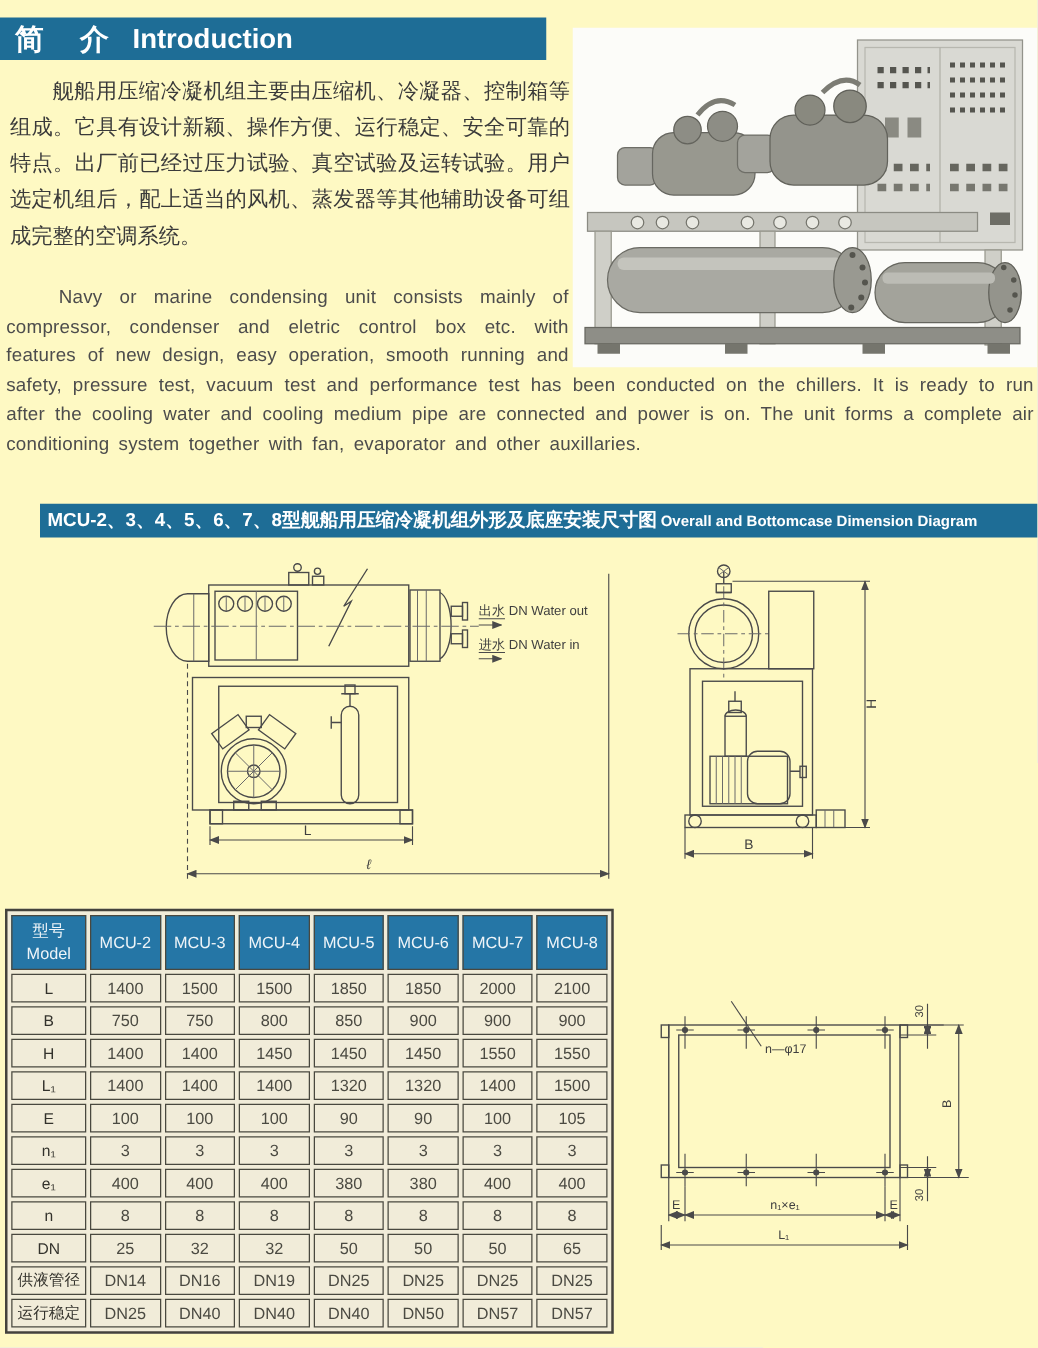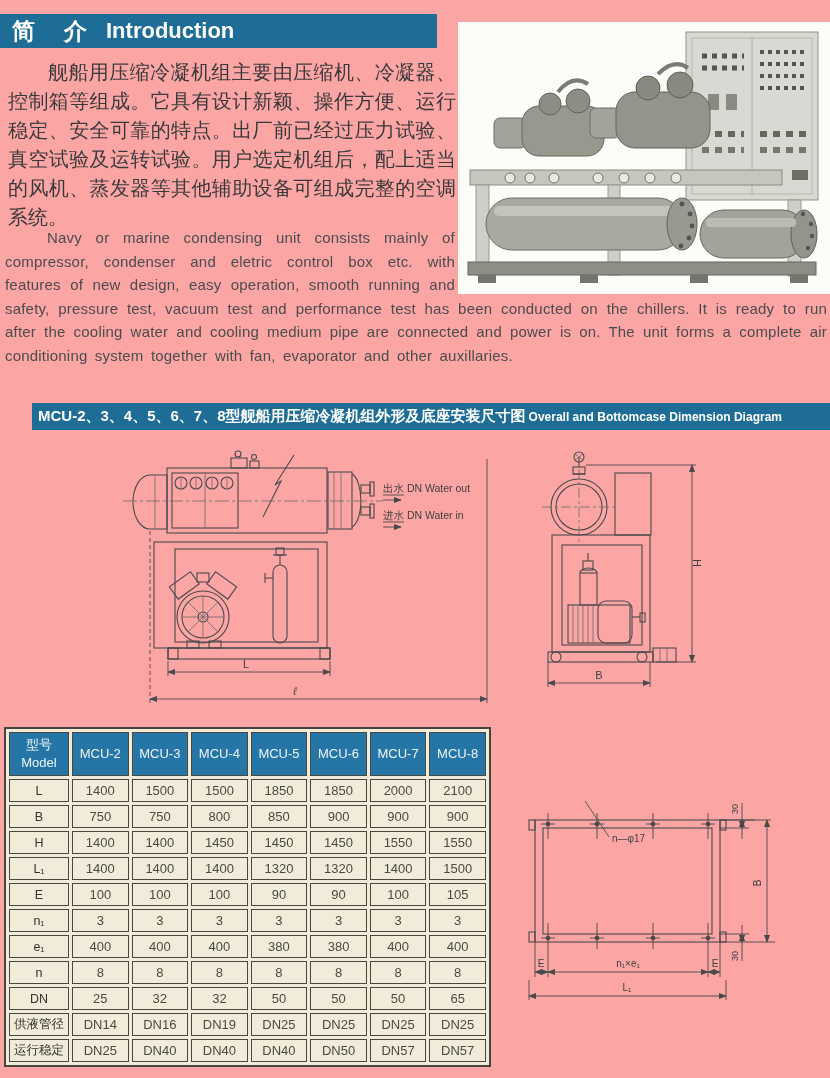--- a/index.html
+++ b/index.html
@@ -1,31 +1,31 @@
 <!DOCTYPE html>
 <html><head>
 <meta charset="utf-8">
 <style>
   html,body{margin:0;padding:0;background:#e9e9e6;}
-  .page{position:relative;width:830px;height:1078px;margin:0 auto;background:#fca5a5;
+  .page{position:relative;width:830px;height:1078px;margin:0 auto;background:#fef9c3;
         font-family:"Liberation Sans","DejaVu Sans",sans-serif;color:#333;overflow:hidden;}
 
   
   .banner1{position:absolute;left:0;top:14px;width:437px;height:34px;background:#1e6d96;
            color:#fff;display:flex;align-items:center;padding-left:12px;box-sizing:border-box;}
   .banner1 .zh{font-size:23px;font-weight:bold;letter-spacing:3px;}
   .banner1 .en{font-size:22px;margin-left:16px;font-weight:bold;}
   .banner2{position:absolute;left:0;top:403px;width:830px;height:27px;background:#1e6d96;
            color:#fff;display:flex;align-items:center;padding-left:6px;box-sizing:border-box;white-space:nowrap;margin-left:32px;}
   .banner2 .zh{font-size:15px;font-weight:bold;}
   .banner2 .en{font-size:12px;font-weight:bold;margin-left:3px;text-align:center;}
 
   
   .photo{position:absolute;left:458px;top:22px;width:372px;height:272px;}
-  .para-zh{position:absolute;left:8px;top:58px;width:448px;margin:0;font-size:20px;
+  .para-zh{position:absolute;left:8px;top:58px;width:448px;margin:0;font-size:17px;
            line-height:29px;text-align:justify;text-indent:2em;color:#3a3a3a;}
   .para-en-wrap{position:absolute;left:5px;top:226px;width:822px;}
   .en-spacer{float:right;width:372px;height:70px;}
   .para-en{margin:0;font-size:15px;line-height:23.5px;text-align:justify;text-indent:2.8em;
            color:#4c4c4c;word-spacing:3px;letter-spacing:.2px;}
 
   
   .fv{position:absolute;left:95px;top:445px;}
   .sv{position:absolute;left:520px;top:445px;}
   .bd{position:absolute;left:505px;top:795px;}

